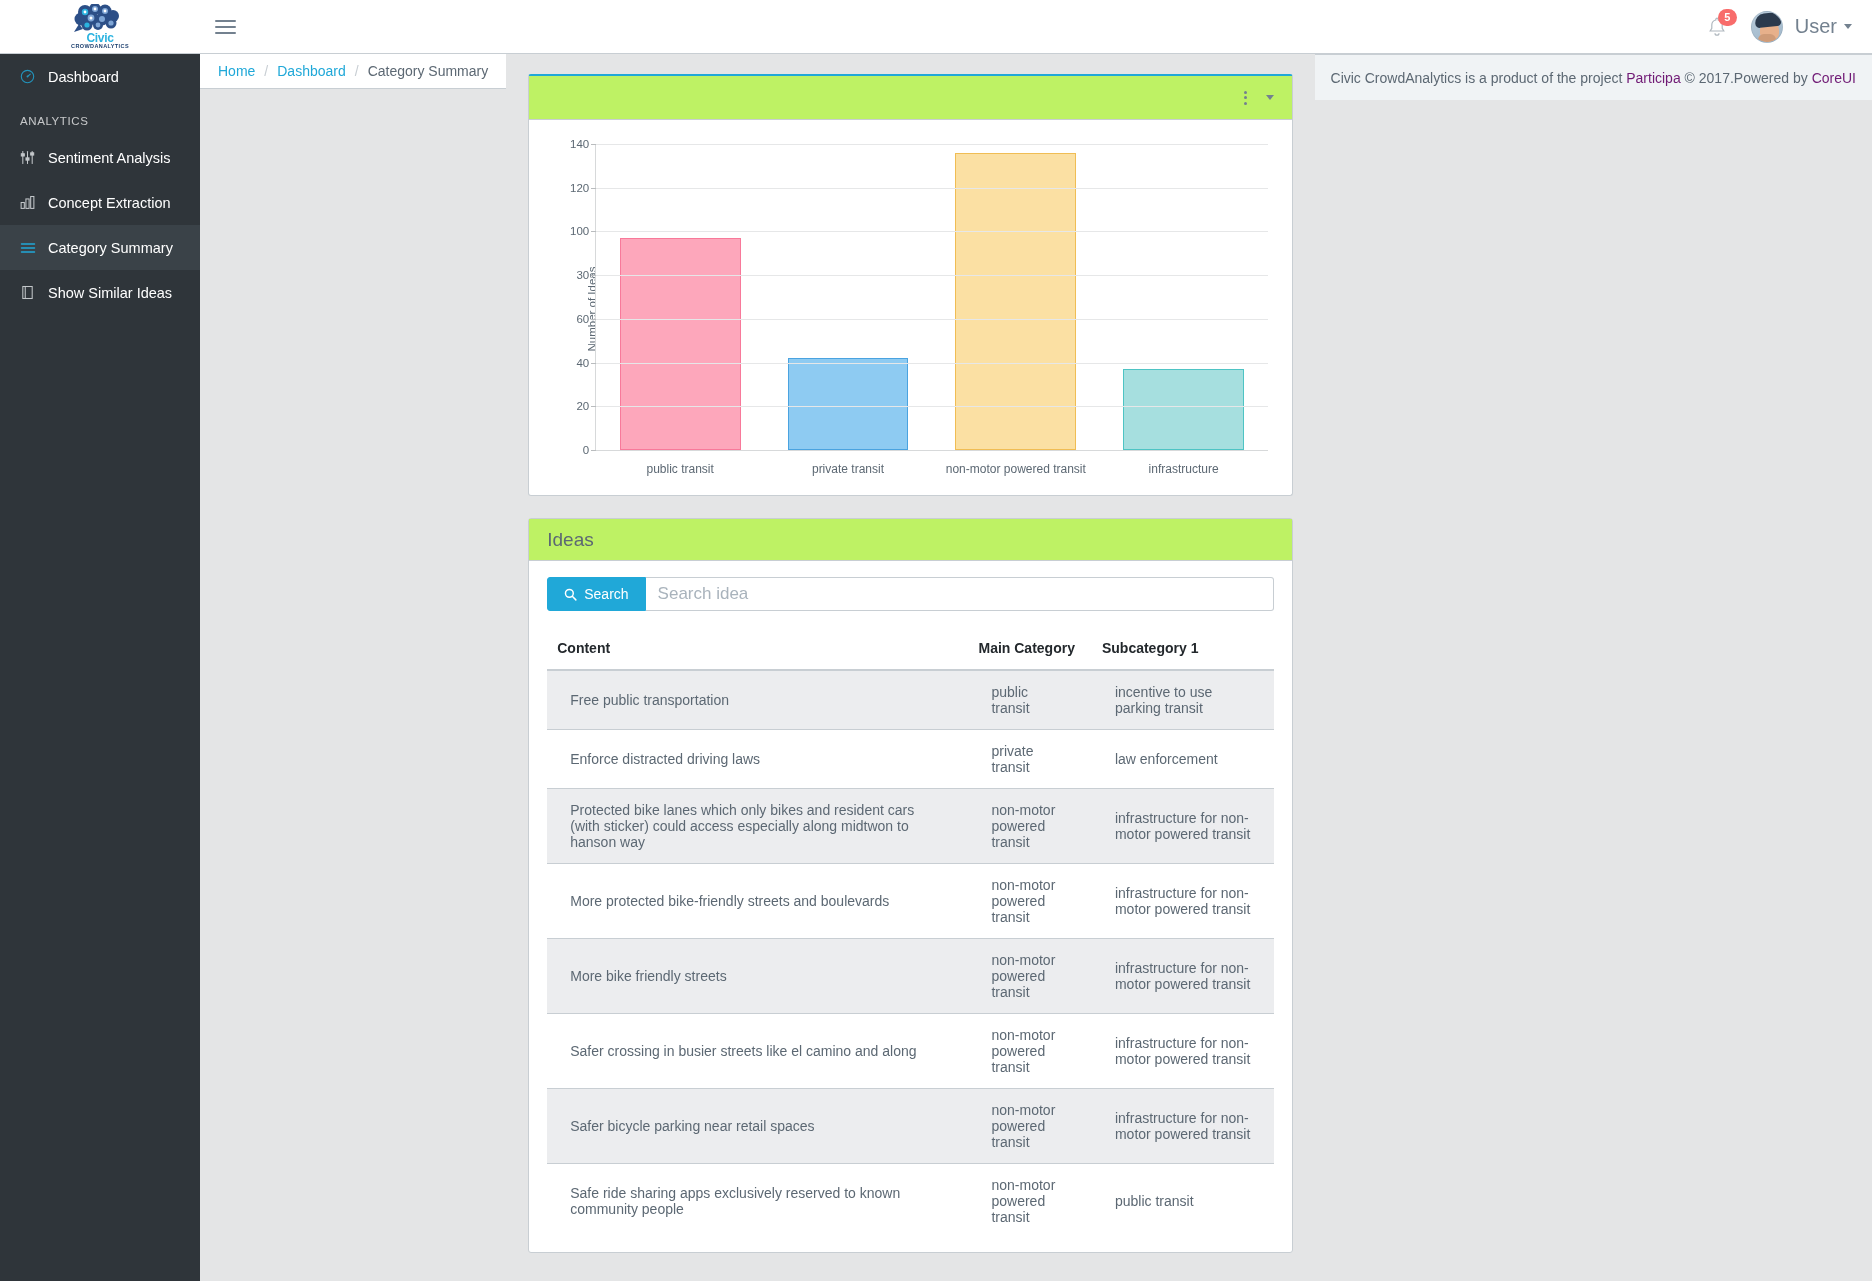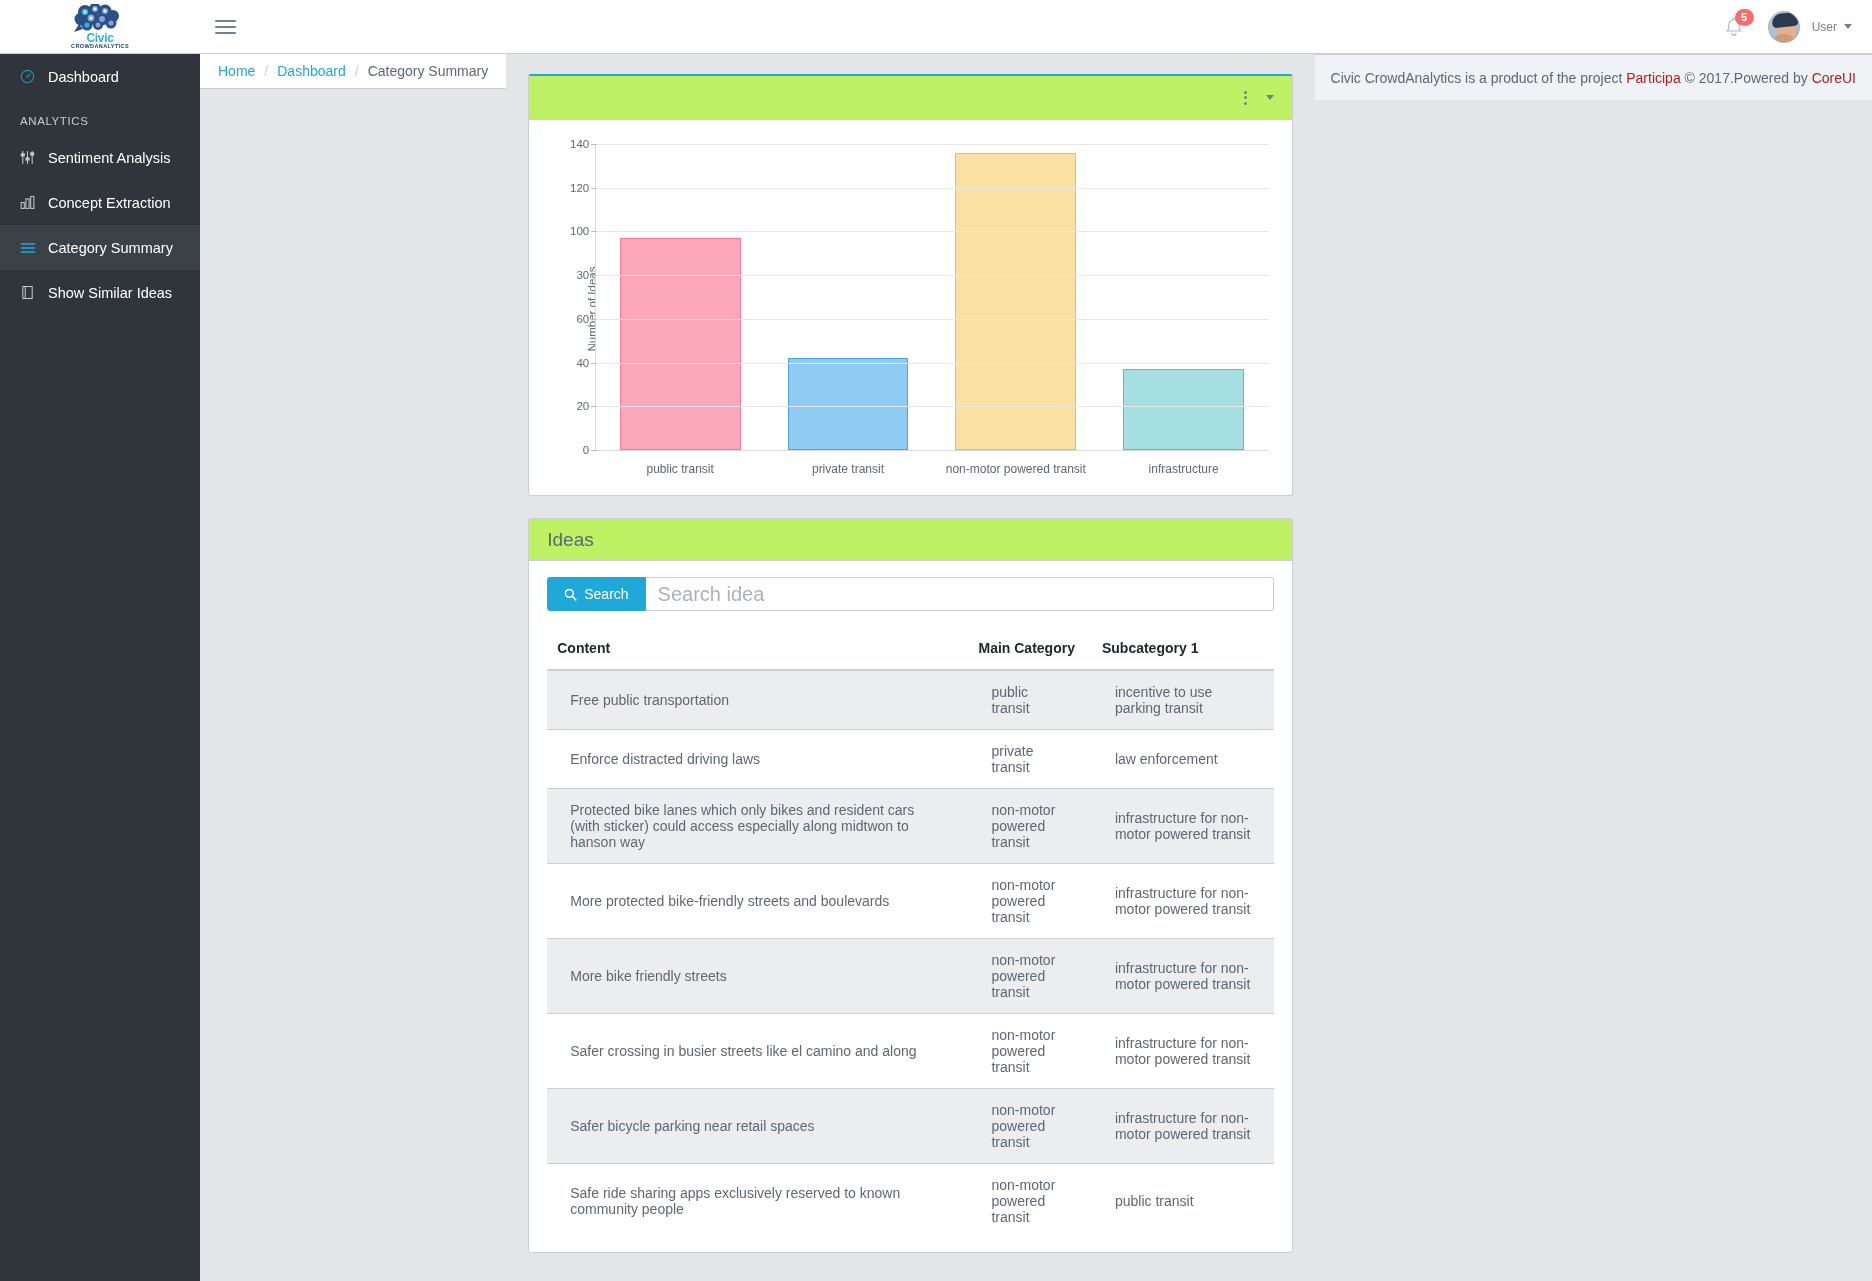--- a/index.html
+++ b/index.html
@@ -51,21 +51,21 @@
   .avatar {
     width: 32px; height: 32px; border-radius: 50%;
     margin-left: 12px;
     background: linear-gradient(160deg,#b9ccdb 0%,#9fb6c9 100%);
     overflow: hidden; position: relative; cursor: pointer;
     border: 1px solid rgba(0,0,0,.06);
   }
   .avatar .hair { position:absolute; top:1px; left:3px; width:26px; height:14px; background:#2b3a4d; border-radius: 13px 13px 6px 6px; transform: rotate(-6deg);}
   .avatar .face { position:absolute; top:9px; left:8px; width:19px; height:22px; background:#e7b08b; border-radius: 9px 9px 10px 10px;}
   .avatar .neck { position:absolute; bottom:0; left:6px; width:18px; height:8px; background:#cf9b78; border-radius:6px 6px 0 0;}
-  .user-name { font-size: 12px; color: #73818f; margin-left: 12px; cursor:pointer;}
+  .user-name { font-size: 20px; color: #73818f; margin-left: 12px; cursor:pointer;}
   .caret { margin-left: 7px; border-left: 4px solid transparent; border-right: 4px solid transparent; border-top: 5px solid #73818f; display:inline-block; vertical-align: middle; cursor:pointer;}
 
   
   .body-row { flex: 1; display: flex; min-height: 0; }
 
   
   .sidebar {
     width: 200px; min-width: 200px;
     background: #2f353a;
     display: flex; flex-direction: column;
@@ -148,21 +148,21 @@
   .search-row { display: flex; margin-bottom: 16px; }
   .search-btn {
     background: #20a8d8; color: #fff; border: 1px solid #20a8d8;
     border-radius: 3px 0 0 3px; font-size: 14px;
     padding: 0 16px; height: 34px; display: flex; align-items:center; gap: 7px;
     cursor: pointer; white-space: nowrap;
   }
   .search-input {
     flex: 1; height: 34px; border: 1px solid #c8ced3; border-left: none;
     border-radius: 0 3px 3px 0; padding: 0 12px;
-    font-size: 20px; color: #a21caf; font-family: "Liberation Sans", sans-serif;
+    font-size: 17px; color: #a21caf; font-family: "Liberation Sans", sans-serif;
     outline: none; background: #fff;
   }
   .search-input::placeholder { color: #a9b3bc; }
 
   
   table.ideas { width: 100%; border-collapse: collapse; }
   table.ideas th {
     text-align: left; font-size: 14px; color: #23282c; font-weight: bold;
     padding: 13px 10px; border-bottom: 2px solid #c8ced3;
   }
@@ -175,21 +175,21 @@
   .col-main { width: 17%; }
   .col-sub { width: 25%; }
 
   
   .footer {
     height: 46px; min-height: 46px; background: #f0f3f5;
     border-top: 1px solid #c8ced3;
     display: flex; align-items: center; padding: 0 16px;
     font-size: 14px; color: #5c6873;
   }
-  .footer a { color: #b91c1c; text-decoration: none; }
+  .footer a { color: #701a75; text-decoration: none; }
   .footer .right { margin-left: auto; }
 </style>
 </head>
 <body>
 
 <div class="app">
 
   <div class="header">
     <div class="brand">
       <div class="logo-wrap">

